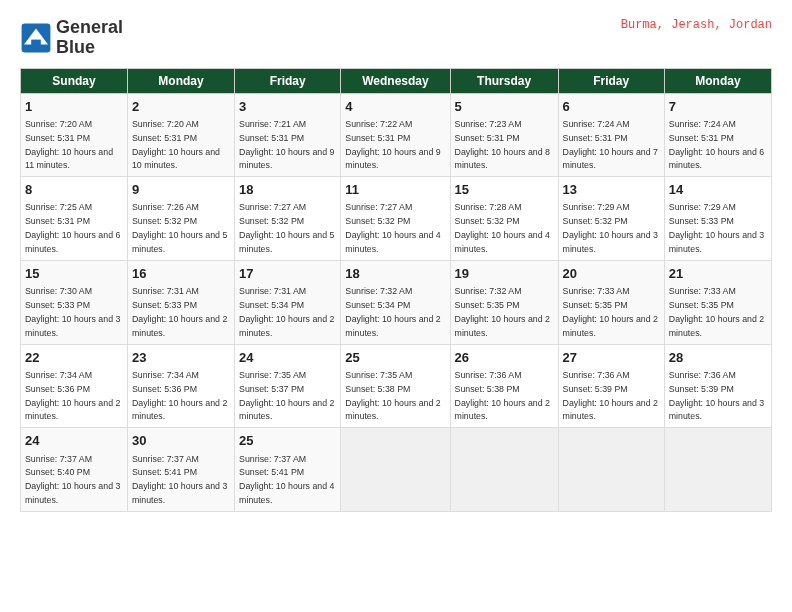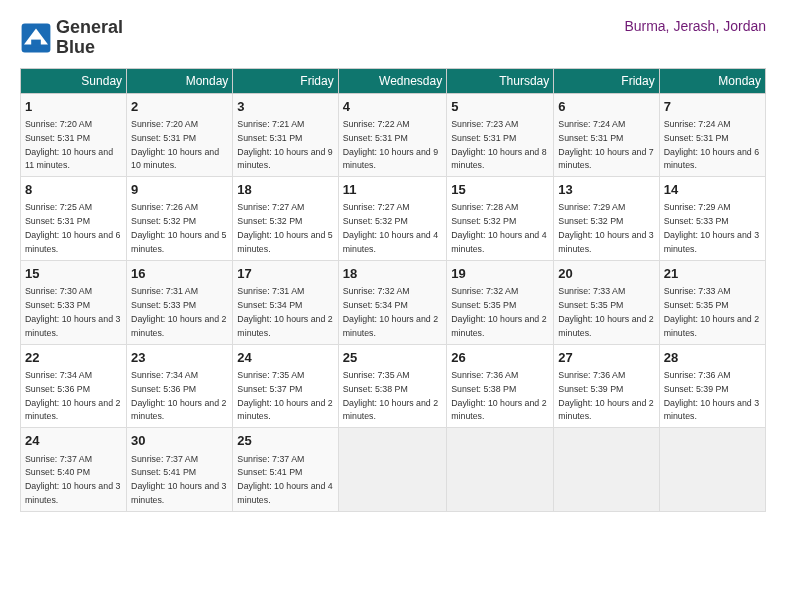--- a/index.html
+++ b/index.html
@@ -4,21 +4,21 @@
   <style>
     * { margin: 0; padding: 0; box-sizing: border-box; }
     body {
       font-family: Arial, sans-serif;
       background: #fff;
       width: 792px;
       height: 612px;
       overflow: hidden;
     }
     .container {
-      padding: 18px 26px 10px 20px;
+      padding: 18px 20px 10px 20px;
       width: 792px;
       height: 612px;
     }
     .header {
       display: flex;
       justify-content: space-between;
       align-items: flex-start;
       margin-bottom: 10px;
     }
     .logo {
@@ -38,35 +38,36 @@
     }
     .title-block {
       text-align: right;
     }
     .month-title {
       font-size: 32px;
       font-weight: bold;
       color: #333;
     }
     .subtitle {
-      font-size: 14px;
-      color: #701a75;
+      font-size: 12px;
+      color: #ef4444;
+      font-family: Liberation Mono, monospace;
     }
     table {
       width: 100%;
       border-collapse: collapse;
       font-size: 9.5px;
     }
     thead tr th {
-      background-color: #0f766e;
+      background-color: #14532d;
       color: #fff;
       padding: 5px 4px;
       font-size: 12px;
-      font-weight: normal;
-      text-align: right;
+      font-weight: bold;
+      text-align: center;
       border: 1px solid #ccc;
     }
     tbody tr td {
       vertical-align: top;
       padding: 4px 4px;
       border: 1px solid #ddd;
       height: 78px;
       width: 113px;
       background: #fff;
       line-height: 1.4;

